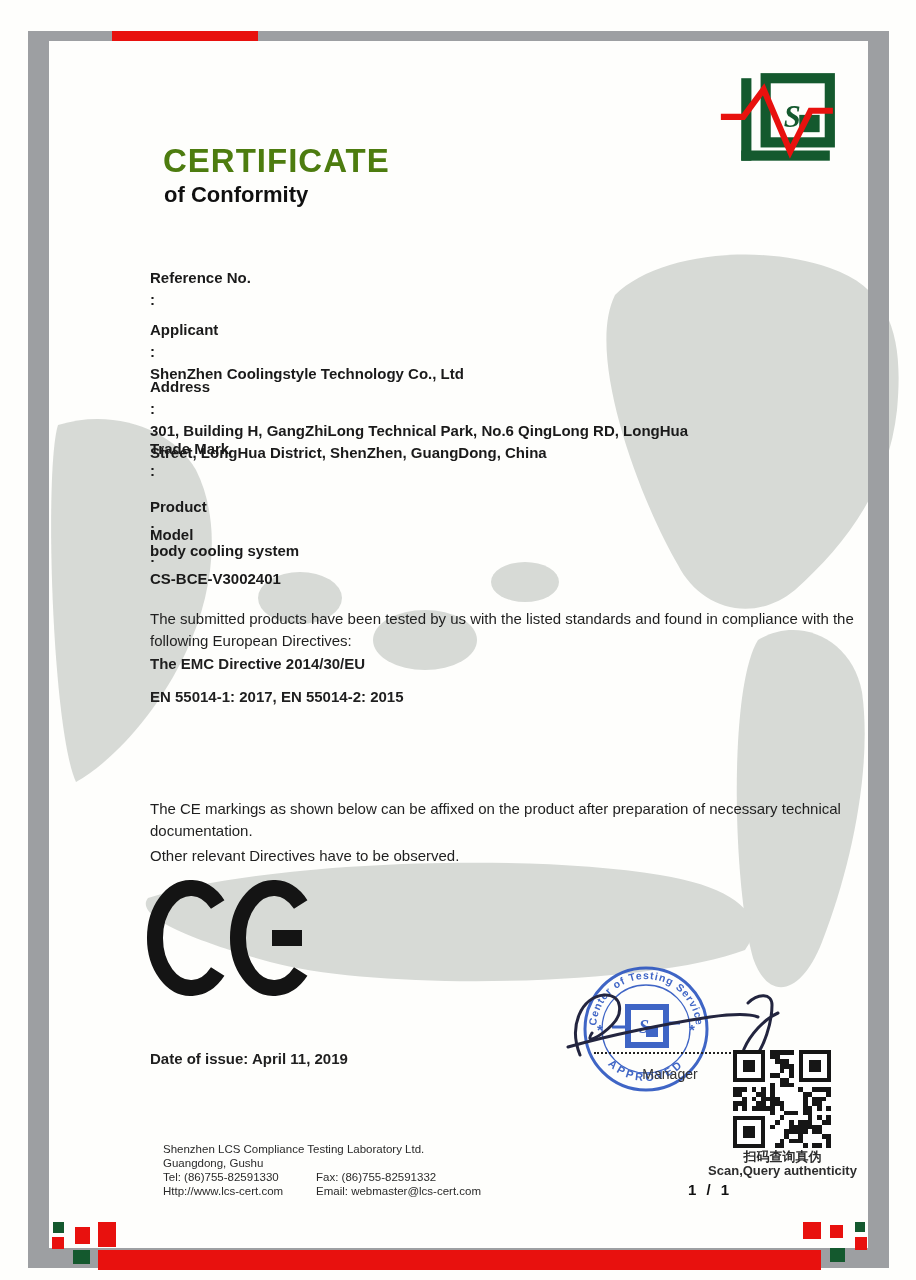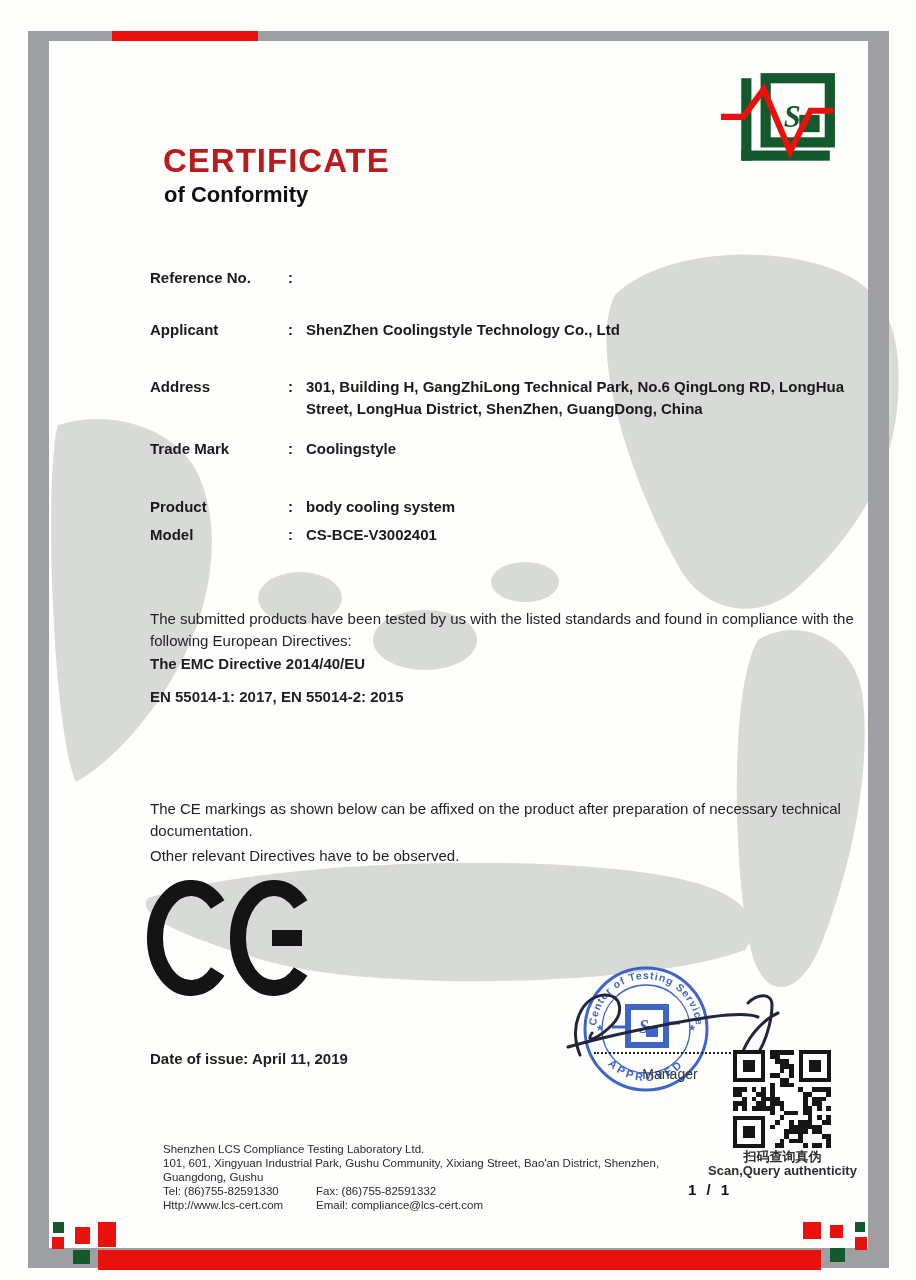--- a/index.html
+++ b/index.html
@@ -6,24 +6,24 @@
   .page{position:relative;width:916px;height:1280px;background:#fefefc;overflow:hidden;
         font-family:"Liberation Sans","DejaVu Sans",sans-serif;color:#1b1b1b;}
   .abs{position:absolute;}
   
   .frame-top   {left:28px;top:31px;width:861px;height:10px;background:#9d9fa2;}
   .frame-left  {left:28px;top:31px;width:21px;height:1237px;background:#9d9fa2;}
   .frame-right {left:868px;top:31px;width:21px;height:1237px;background:#9d9fa2;}
   .frame-bottom{left:28px;top:1248px;width:861px;height:20px;background:#9d9fa2;}
   .deco{position:absolute;}
   
-  .title1{left:163px;top:142px;font-size:33px;font-weight:700;letter-spacing:1px;color:#b91c1c;}
+  .title1{left:163px;top:142px;font-size:33px;font-weight:700;letter-spacing:1px;color:#4d7c0f;}
   .title2{left:164px;top:182px;font-size:22px;font-weight:700;color:#101010;}
   
-  .field{position:absolute;left:150px;display:flex;font-size:15px;font-weight:700;line-height:22px;color:#1a1a1a;}
+  .field{position:absolute;left:150px;display:flex;font-size:15px;font-weight:700;line-height:22px;color:#1a1a1a;flex-direction:column;}
   .field .lab{width:138px;}
   .field .col{width:18px;}
   .field .val{width:545px;}
   
   .para{position:absolute;left:150px;font-size:15px;line-height:22px;color:#1f1f1f;}
   .bold{font-weight:700;}
   
   .footer{position:absolute;left:163px;top:1142px;font-size:11.5px;line-height:14px;color:#2a2a2a;width:580px;}
   .frow{display:flex;}
   .frow .fc1{width:153px;}
@@ -94,35 +94,34 @@
     <div class="val">ShenZhen Coolingstyle Technology Co., Ltd</div>
   </div>
   <div class="field" style="top:376px">
     <div class="lab">Address</div>
     <div class="col">:</div>
     <div class="val">301, Building H, GangZhiLong Technical Park, No.6 QingLong RD, LongHua Street, LongHua District, ShenZhen, GuangDong, China</div>
   </div>
   <div class="field" style="top:438px">
     <div class="lab">Trade Mark</div>
     <div class="col">:</div>
-    <div class="val">Coolingstyle</div>
   </div>
   <div class="field" style="top:496px">
     <div class="lab">Product</div>
     <div class="col">:</div>
     <div class="val">body cooling system</div>
   </div>
   <div class="field" style="top:524px">
     <div class="lab">Model</div>
     <div class="col">:</div>
     <div class="val">CS-BCE-V3002401</div>
   </div>
 
   <div class="para" style="top:608px;width:705px">The submitted products have been tested by us with the listed standards and found in compliance with the following European Directives:</div>
-  <div class="para bold" style="top:653px;width:705px">The EMC Directive 2014/40/EU</div>
+  <div class="para bold" style="top:653px;width:705px">The EMC Directive 2014/30/EU</div>
   <div class="para bold" style="top:686px;width:705px">EN 55014-1: 2017, EN 55014-2: 2015</div>
   <div class="para" style="top:798px;width:705px">The CE markings as shown below can be affixed on the product after preparation of necessary technical documentation.</div>
   <div class="para" style="top:845px;width:705px">Other relevant Directives have to be observed.</div>
 
   <svg class="abs" style="left:145px;top:880px" width="170" height="116" viewBox="0 0 170 116">
     <g fill="none" stroke="#141414" stroke-width="16">
       <path d="M72.7,24.5 A36,50 0 1 0 72.7,91.5"></path>
       <path d="M155.7,24.5 A36,50 0 1 0 155.7,91.5"></path>
       <path d="M127,58 H157"></path>
     </g>
@@ -294,25 +293,24 @@
     <div class="qr-finder" style="right:0;top:0"></div>
     <div class="qr-finder" style="left:0;bottom:0"></div>
   </div>
   <div class="qr-cap" style="top:1148px;font-size:13px">扫码查询真伪</div>
   <div class="qr-cap" style="top:1163px;font-size:13px">Scan,Query authenticity</div>
 
   <div class="pageno">1 / 1</div>
 
   <div class="footer">
     <div>Shenzhen LCS Compliance Testing Laboratory Ltd.</div>
-    <div>101, 601, Xingyuan Industrial Park, Gushu Community, Xixiang Street, Bao'an District, Shenzhen,</div>
     <div>Guangdong, Gushu</div>
     <div class="frow">
       <div class="fc1">Tel: (86)755-82591330</div>
       <div>Fax: (86)755-82591332</div>
     </div>
     <div class="frow">
       <div class="fc1">Http://www.lcs-cert.com</div>
-      <div>Email: compliance@lcs-cert.com</div>
+      <div>Email: webmaster@lcs-cert.com</div>
     </div>
   </div>
 
 </div>
 
 </body></html>

